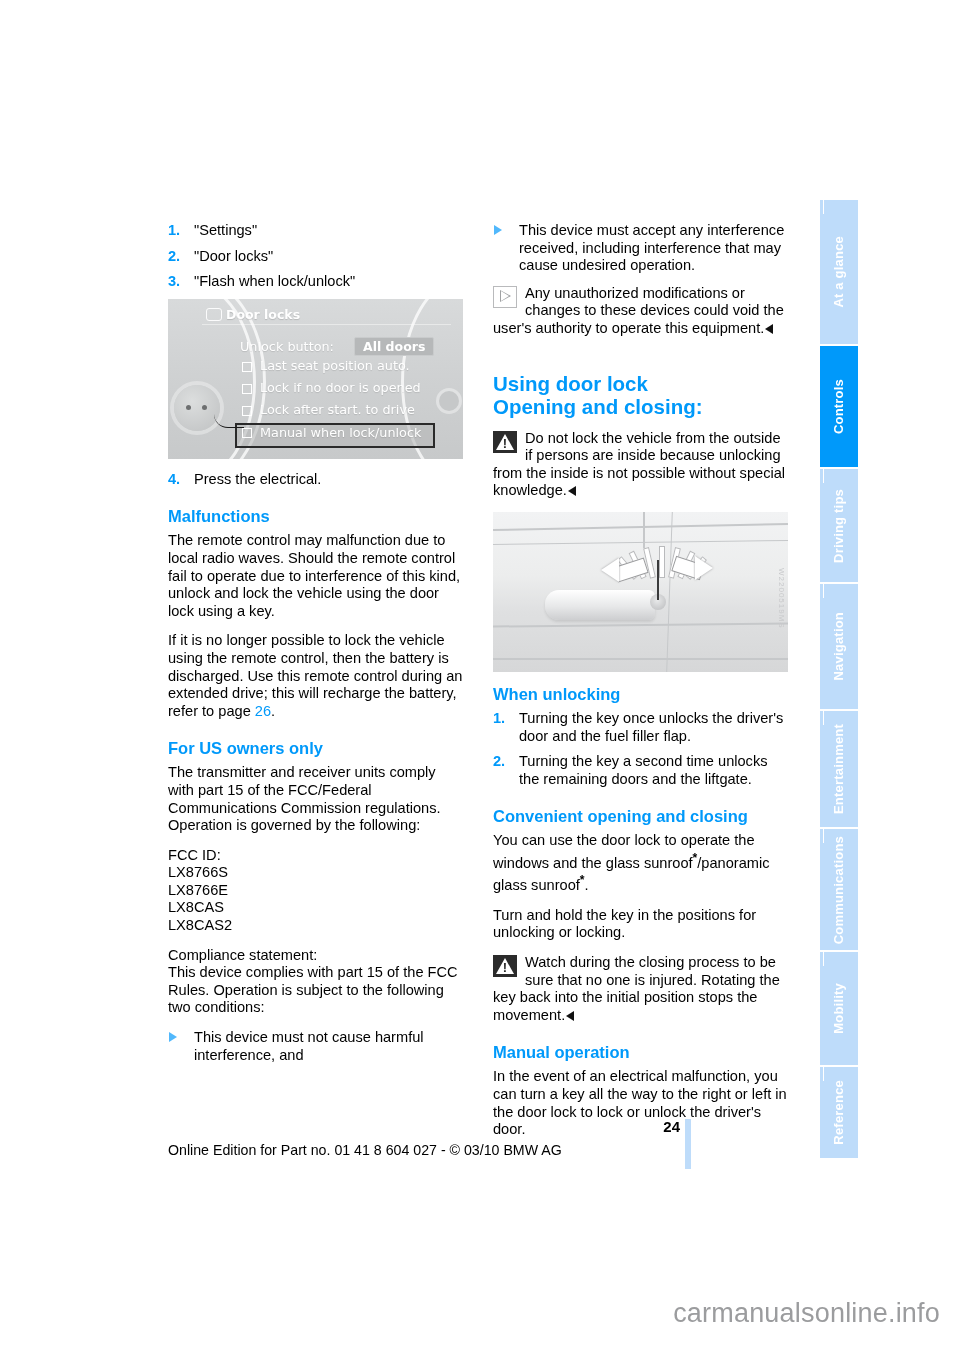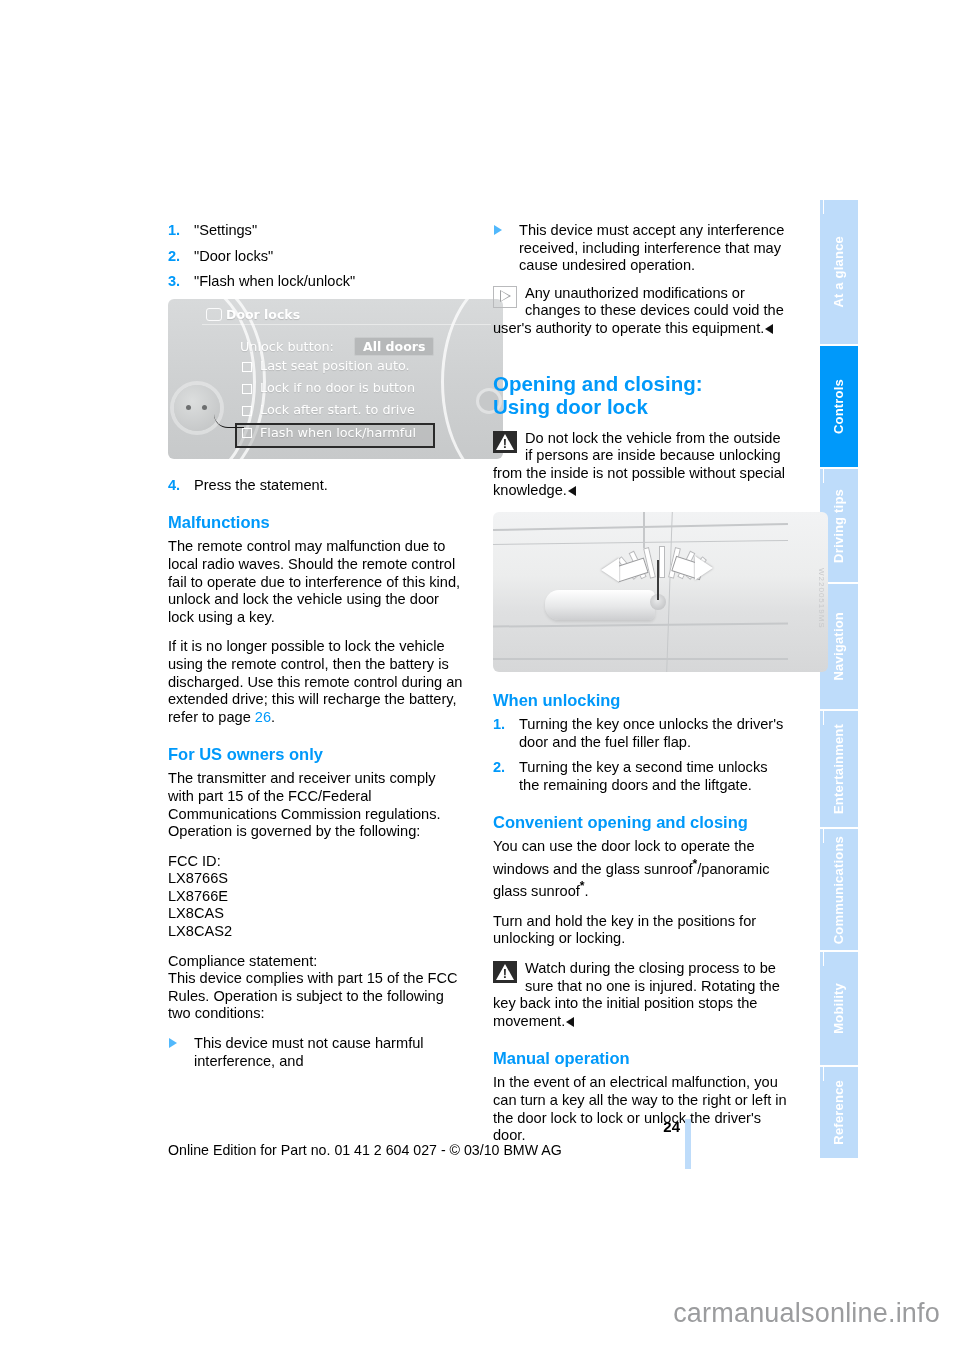--- a/index.html
+++ b/index.html
@@ -142,25 +142,24 @@
     left: 1px;
     top: 3px;
     width: 0; height: 0;
     border-left: 8px solid #51b8fc;
     border-top: 5.5px solid transparent;
     border-bottom: 5.5px solid transparent;
   }
 
   
   .figure {
-    width: 335px;
-    position: relative;
-    margin: 6px 0 18px 0;
+    width: 295px;
+    position: relative;
+    margin: 6px 0 12px 0;
     overflow: hidden;
-    border-radius: 6px;
   }
 
   
   .idrive {
     height: 160px;
     background: linear-gradient(180deg,#d8dadb 0%, #cfd1d2 48%, #c7c9ca 100%);
     position: relative;
     font-family: "DejaVu Sans", sans-serif;
   }
   .idrive .wheelarc {
@@ -507,38 +506,38 @@
         <div class="idrive-header" style="left:58px">Door locks</div>
         <div class="idrive-hdr-bar"></div>
 
         <div class="idrive-row" style="left:72px; top:40px;">Unlock button:</div>
         <div class="idrive-chip" style="left:186px; top:38px;">All doors</div>
 
         <div class="idrive-cb" style="left:74px; top:63px;"></div>
         <div class="idrive-row" style="left:92px; top:59px;">Last seat position auto.</div>
 
         <div class="idrive-cb" style="left:74px; top:85px;"></div>
-        <div class="idrive-row" style="left:92px; top:81px;">Lock if no door is button</div>
+        <div class="idrive-row" style="left:92px; top:81px;">Lock if no door is opened</div>
 
         <div class="idrive-cb" style="left:74px; top:107px;"></div>
         <div class="idrive-row" style="left:92px; top:103px;">Lock after start. to drive</div>
 
         <div class="idrive-highlight" style="left:67px; top:124px; width:196px; height:21px;"></div>
         <div class="idrive-cb" style="left:74px; top:129px;"></div>
-        <div class="idrive-row" style="left:92px; top:126px;">Flash when lock/harmful</div>
+        <div class="idrive-row" style="left:92px; top:126px;">Manual when lock/unlock</div>
 
         <div class="idrive-knob"></div>
         <div class="idrive-leader"></div>
         <div class="idrive-rknob"></div>
       </div>
 
       <ol class="steps" style="margin-bottom:4px">
         <li class="tight">
           <span class="num">4.</span>
-          <span>Press the statement.</span>
+          <span>Press the electrical.</span>
         </li>
       </ol>
 
 
       <h2>Malfunctions</h2>
       <p>The remote control may malfunction due to local radio waves. Should the remote control fail to operate due to interference of this kind, unlock and lock the vehicle using the door lock using a key.</p>
       <p><span>If it is no longer possible to lock the vehicle using the remote control, then the battery is discharged. Use this remote control during an extended drive; this will recharge the battery, refer to page </span><span class="pageref">26</span><span>.</span></p>
 
       <h2>For US owners only</h2>
       <p>The transmitter and receiver units comply with part 15 of the FCC/Federal Communications Commission regulations. Operation is governed by the following:</p>
@@ -570,22 +569,22 @@
       </ul>
 
       <p class="noteblock">
         <span class="note-icon-tri">
             <span class="ply"></span>
             <span class="plyin"></span>
           </span><span>Any unauthorized modifications or changes to these devices could void the user's authority to operate this equipment.</span><span class="endmark"></span>
       </p>
 
       <h1>
+        <span class="h1-l2">Using door lock</span>
         <span class="h1-l2">Opening and closing:</span>
-        <span class="h1-l2">Using door lock</span>
       </h1>
 
       <p class="noteblock">
         <span class="note-icon-warn">
             <span class="bang">!</span>
           </span><span>Do not lock the vehicle from the outside if persons are inside because unlocking from the inside is not possible without special knowledge.</span><span class="endmark"></span>
       </p>
 
       <div class="figure doorlock">
         <div class="dl-line" style="left:0; top:14px; width:295px; height:2px; transform:rotate(-1.2deg);"></div>
@@ -646,18 +645,18 @@
 
       <h2>Manual operation</h2>
       <p>In the event of an electrical malfunction, you can turn a key all the way to the right or left in the door lock to lock or unlock the driver's door.</p>
 
     </div>
   </div>
 
   <div id="footer">
     <div id="page-number">24</div>
     <div id="footer-rule"></div>
-    <div id="online-edition">Online Edition for Part no. 01 41 2 604 027 - © 03/10 BMW AG</div>
+    <div id="online-edition">Online Edition for Part no. 01 41 8 604 027 - © 03/10 BMW AG</div>
   </div>
 
   <div id="watermark">carmanualsonline.info</div>
 
 </div>
 
 </body></html>

